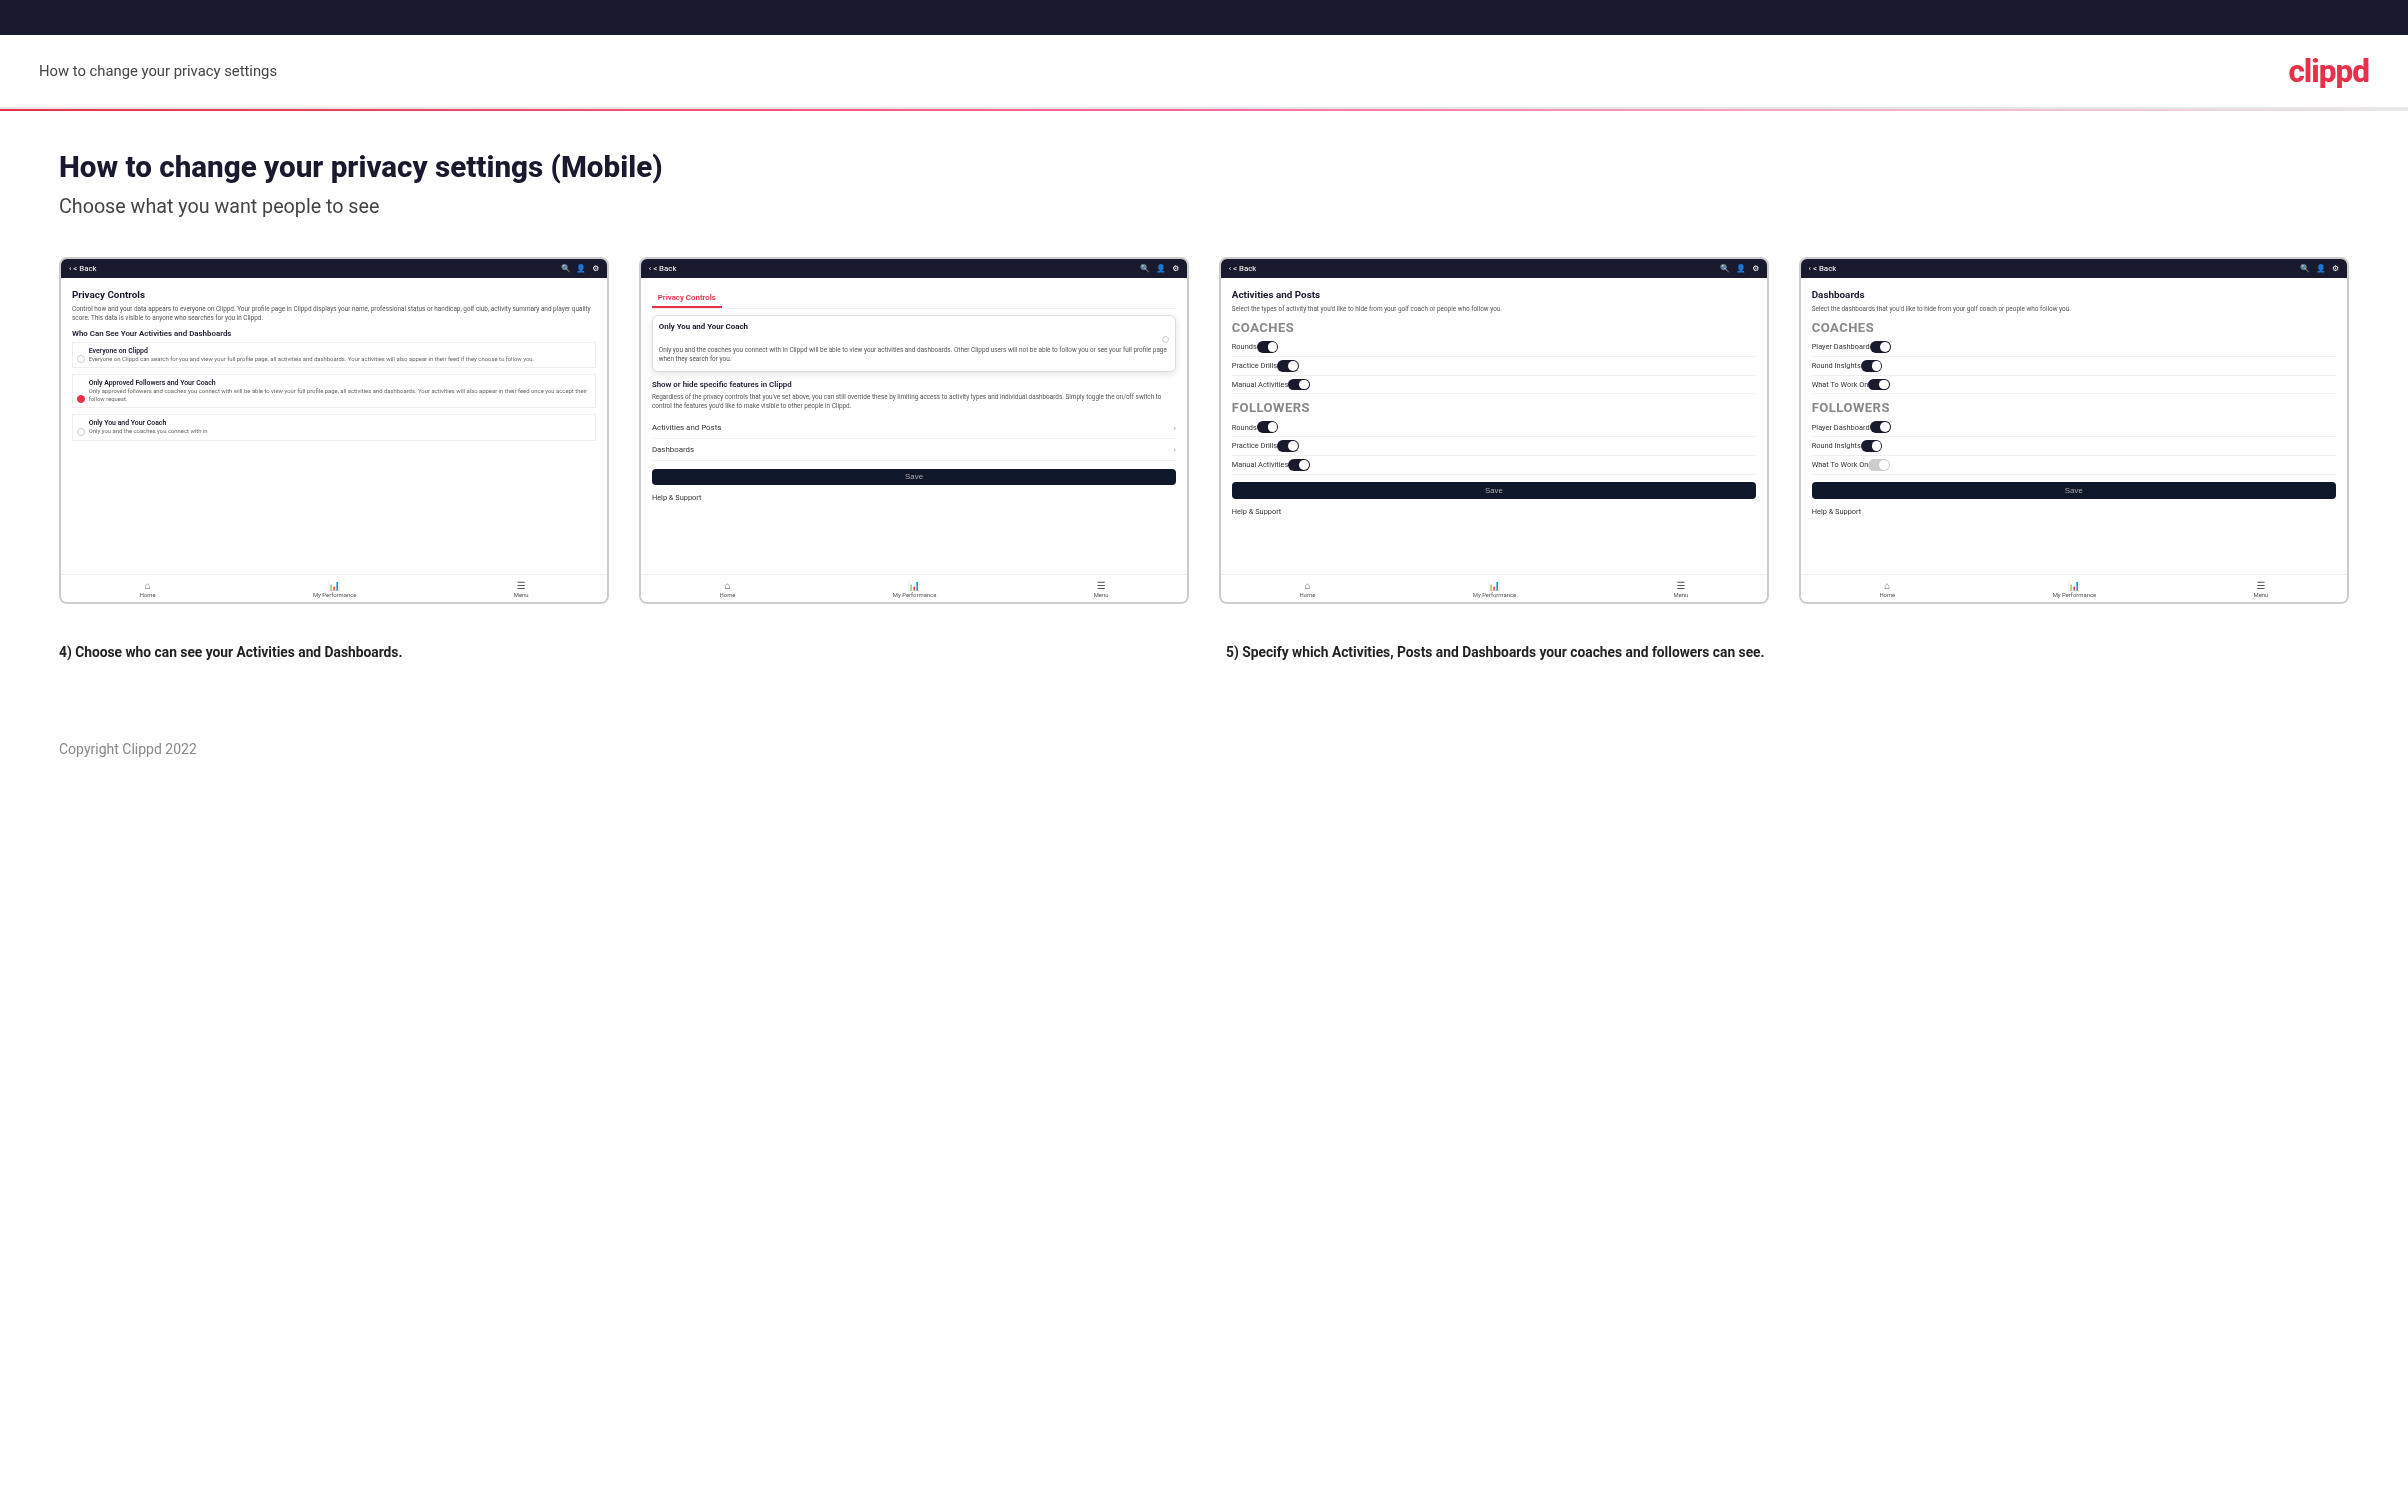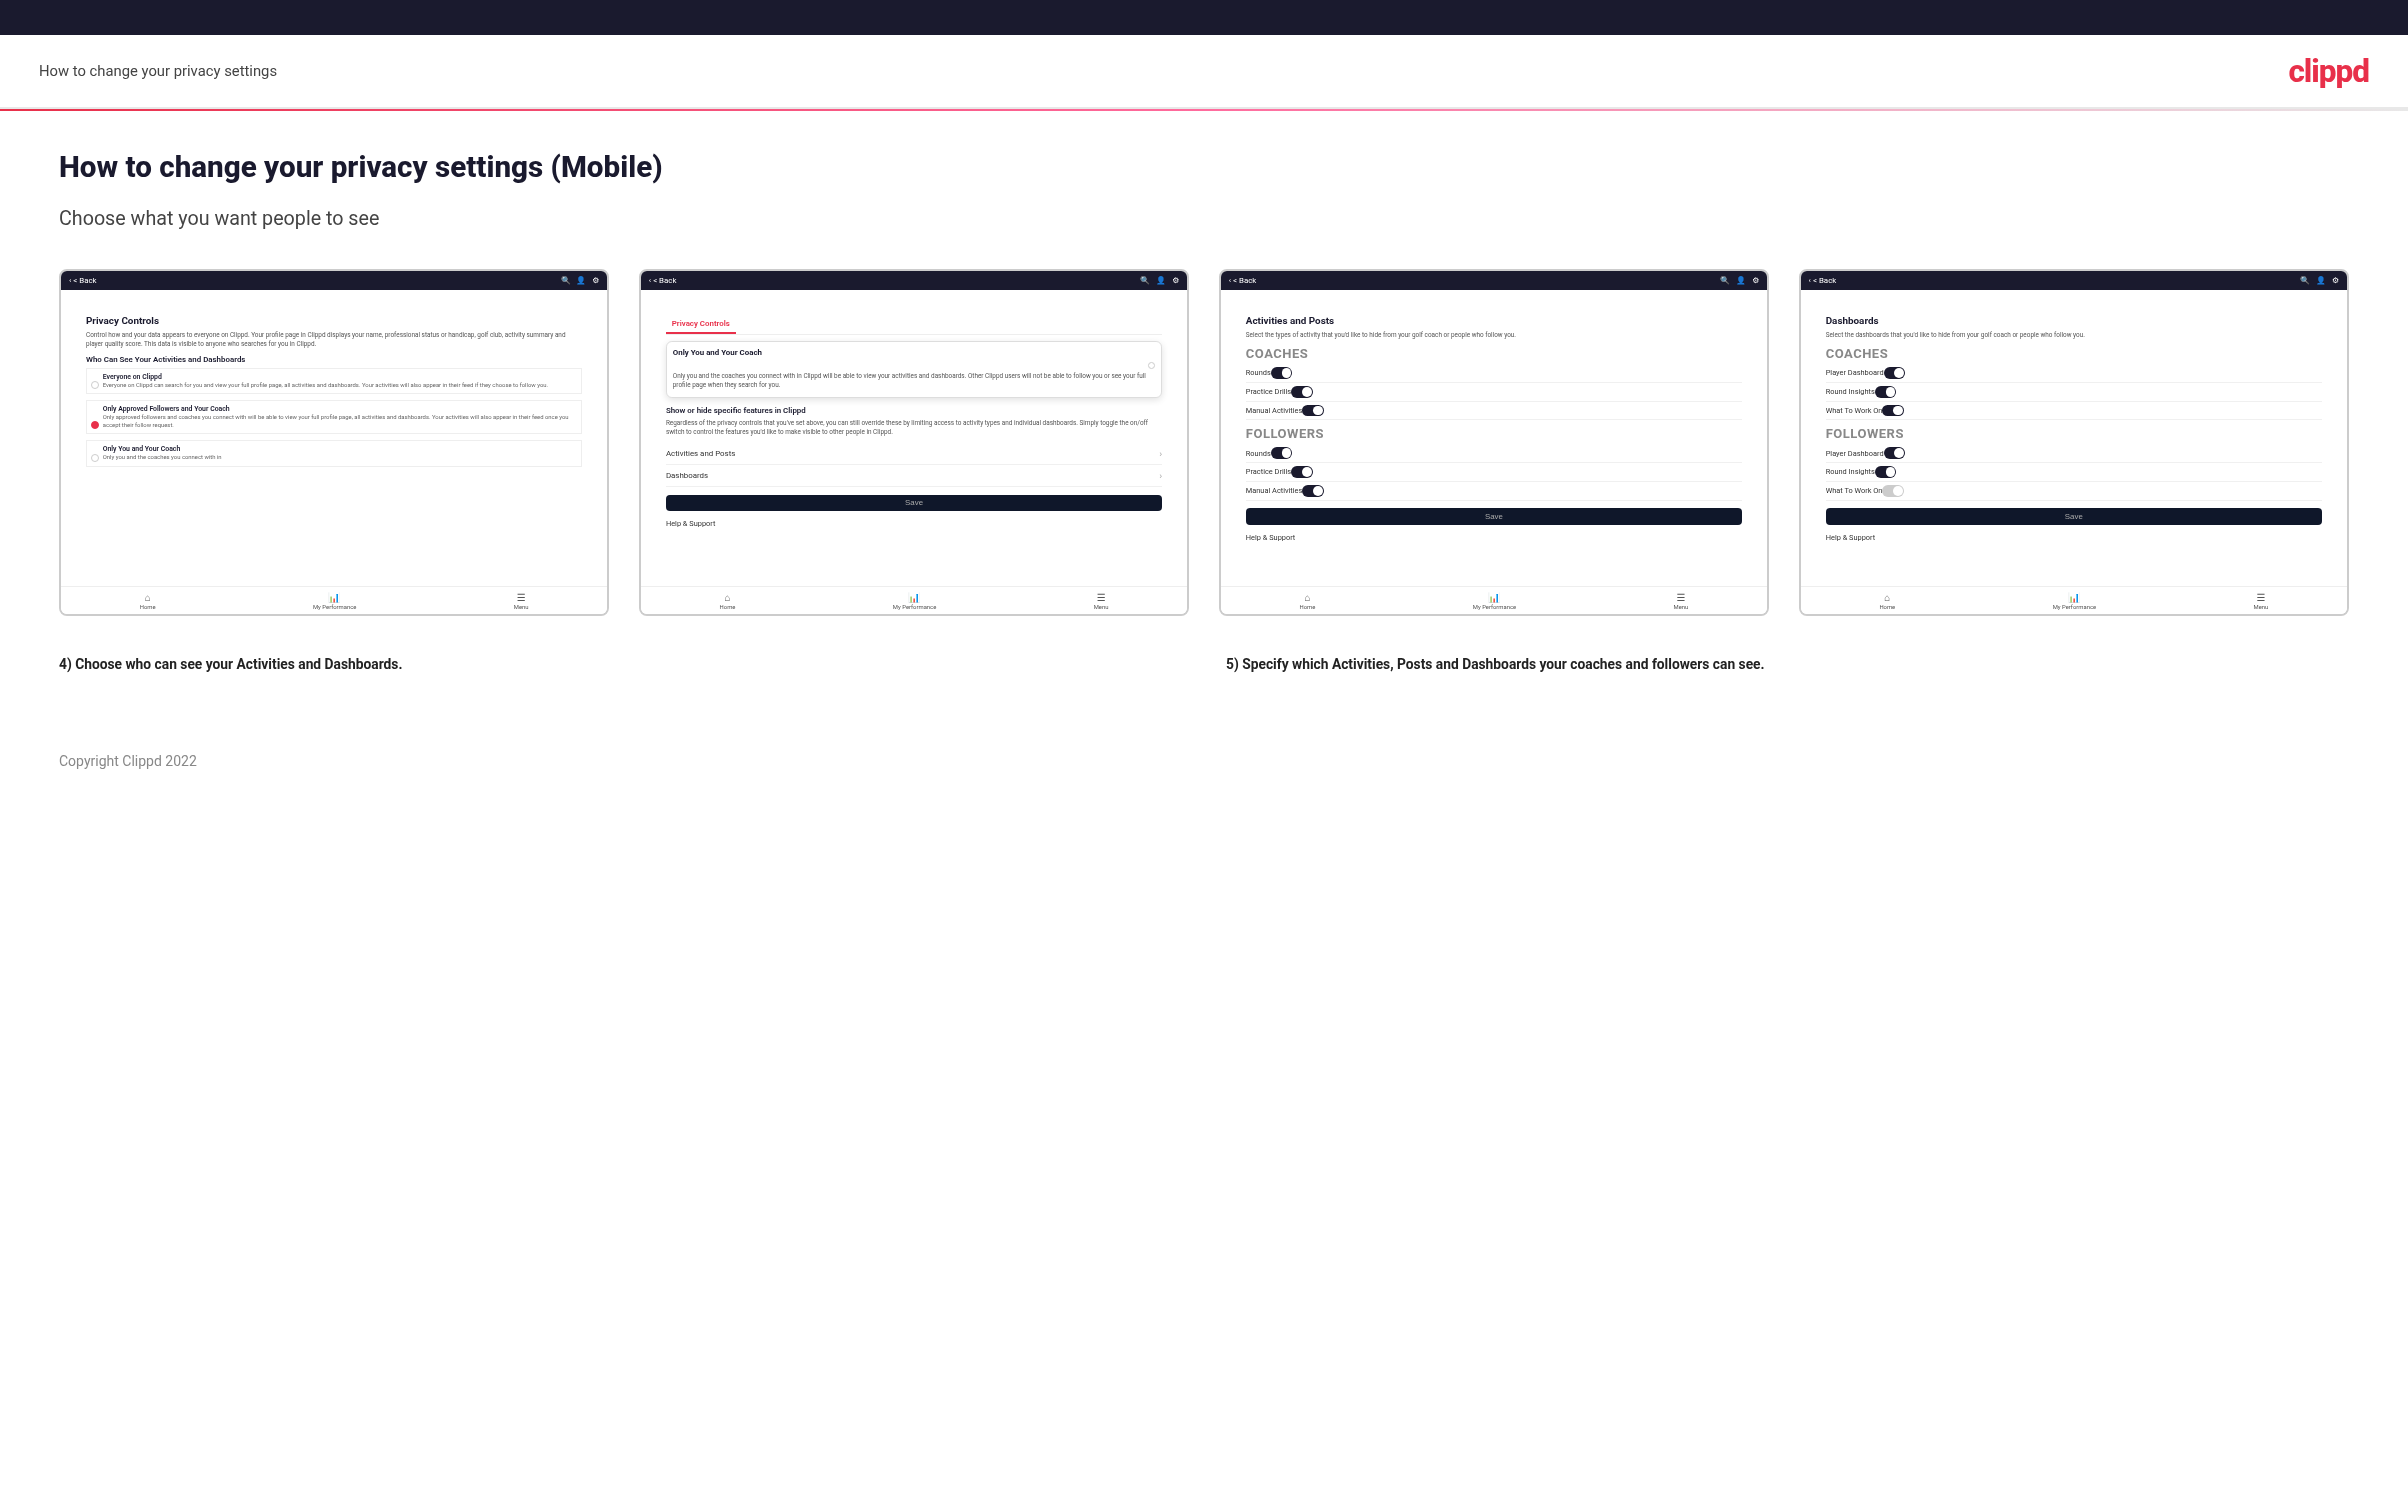--- a/index.html
+++ b/index.html
@@ -38,21 +38,21 @@
 
     
     .main {
       padding: 39px 59px 59px 59px;
     }
 
     .page-heading {
       font-size: 29.6px;
       font-weight: 800;
       color: #1a1a2e;
-      margin-bottom: 23px;
+      margin-bottom: 11px;
     }
     .page-subheading {
       font-size: 19.7px;
       color: #444;
       margin-bottom: 39px;
     }
 
     
     .screenshots-grid {
       display: grid;
@@ -86,21 +86,21 @@
       align-items: center;
       gap: 2px;
     }
     .phone-header-icons {
       display: flex;
       gap: 5.9px;
     }
 
     
     .phone-content {
-      padding: 25px;
+      padding: 11px;
       min-height: 296px;
       background: #fff;
     }
 
     .phone-section-title {
       font-size: 9.9px;
       font-weight: 700;
       color: #1a1a2e;
       margin-bottom: 4.9px;
     }

